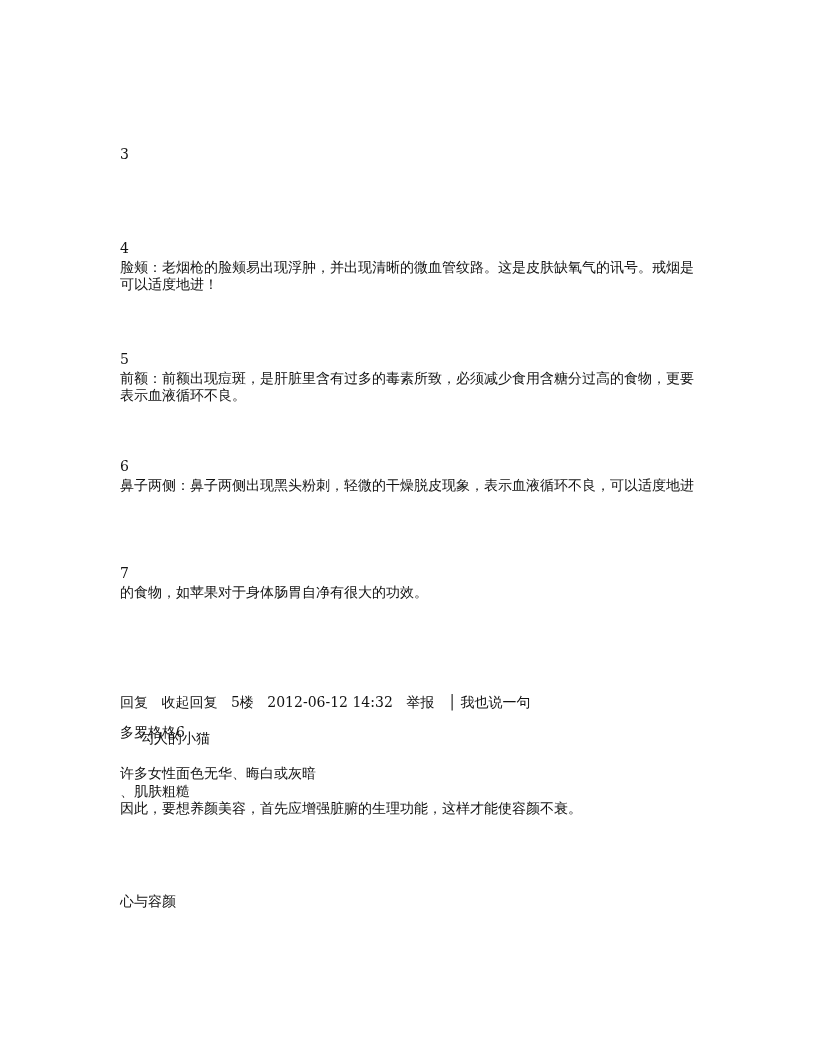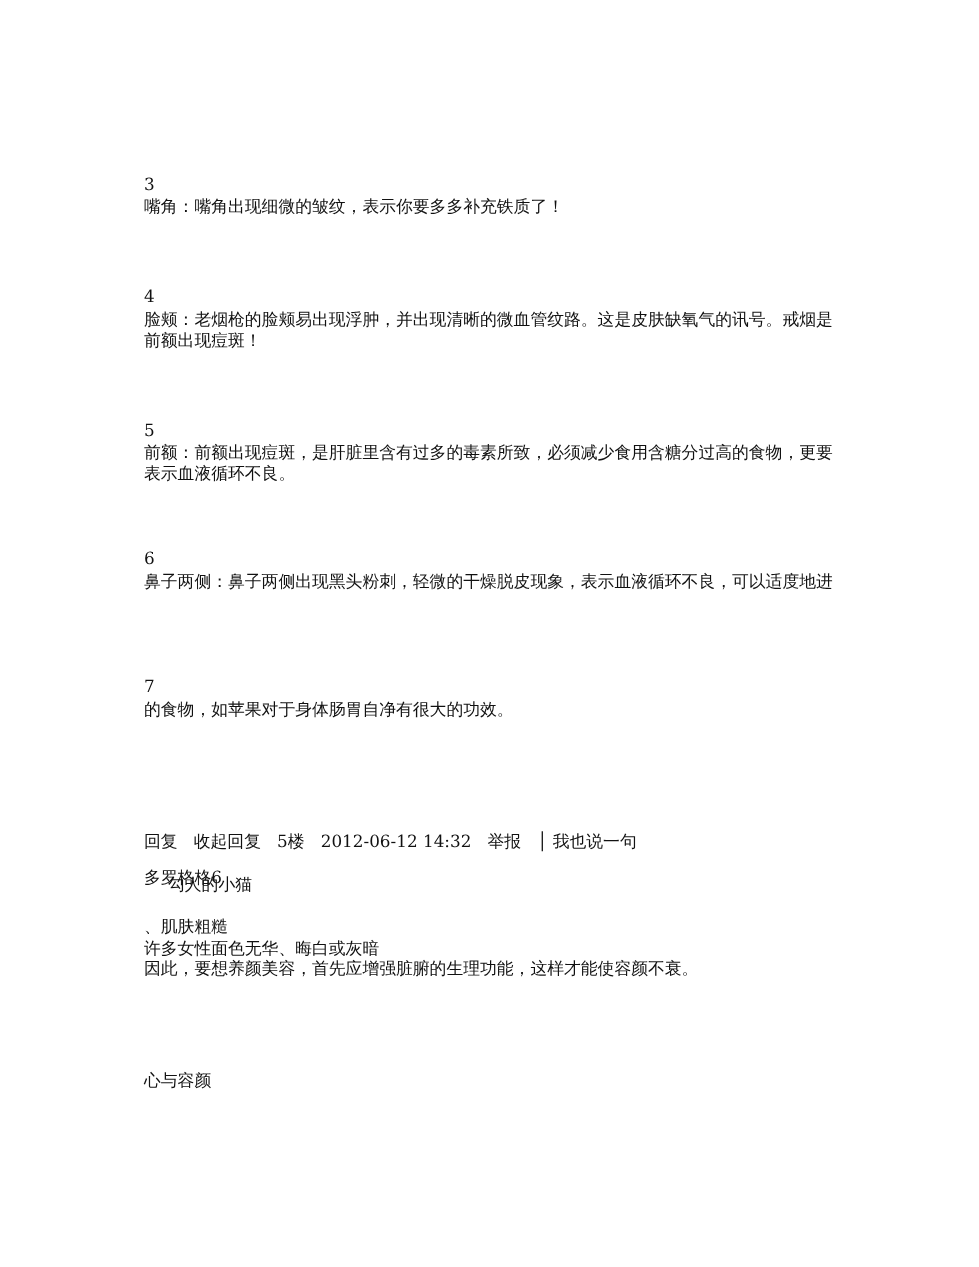--- a/index.html
+++ b/index.html
@@ -45,27 +45,26 @@
     text-align: center;
   }
 </style>
 </head>
 <body>
 
 <div class="page">
 
   <section class="block" style="top:146px">
     <div class="num">3</div>
-    <div class="line">嘴角：嘴角出现细微的皱纹，表示你要多多补充铁质了！</div>
   </section>
 
   <section class="block" style="top:240px">
     <div class="num">4</div>
     <div class="line">脸颊：老烟枪的脸颊易出现浮肿，并出现清晰的微血管纹路。这是皮肤缺氧气的讯号。戒烟是</div>
-    <div class="line">前额出现痘斑！</div>
+    <div class="line">可以适度地进！</div>
   </section>
 
   <section class="block" style="top:351px">
     <div class="num">5</div>
     <div class="line">前额：前额出现痘斑，是肝脏里含有过多的毒素所致，必须减少食用含糖分过高的食物，更要</div>
     <div class="line">表示血液循环不良。</div>
   </section>
 
   <section class="block" style="top:458px">
     <div class="num">6</div>
@@ -84,20 +83,20 @@
     <span class="gap">2012-06-12  14:32</span>
     <span class="action gap">举报</span>
     <span>│</span>
     <span class="action">我也说一句</span>
   </div>
 
   <div class="block" style="top:730px;left:140px">勾人的小猫</div>
   <div class="block" style="top:724px">多罗格格6</div>
 
   <div class="block" style="top:765px">
+    <div class="line">许多女性面色无华、晦白或灰暗</div>
     <div class="line">、肌肤粗糙</div>
-    <div class="line">许多女性面色无华、晦白或灰暗</div>
     <div class="line">因此，要想养颜美容，首先应增强脏腑的生理功能，这样才能使容颜不衰。</div>
   </div>
 
   <div class="block" style="top:893px">心与容颜</div>
 
 </div>
 
 </body></html>

